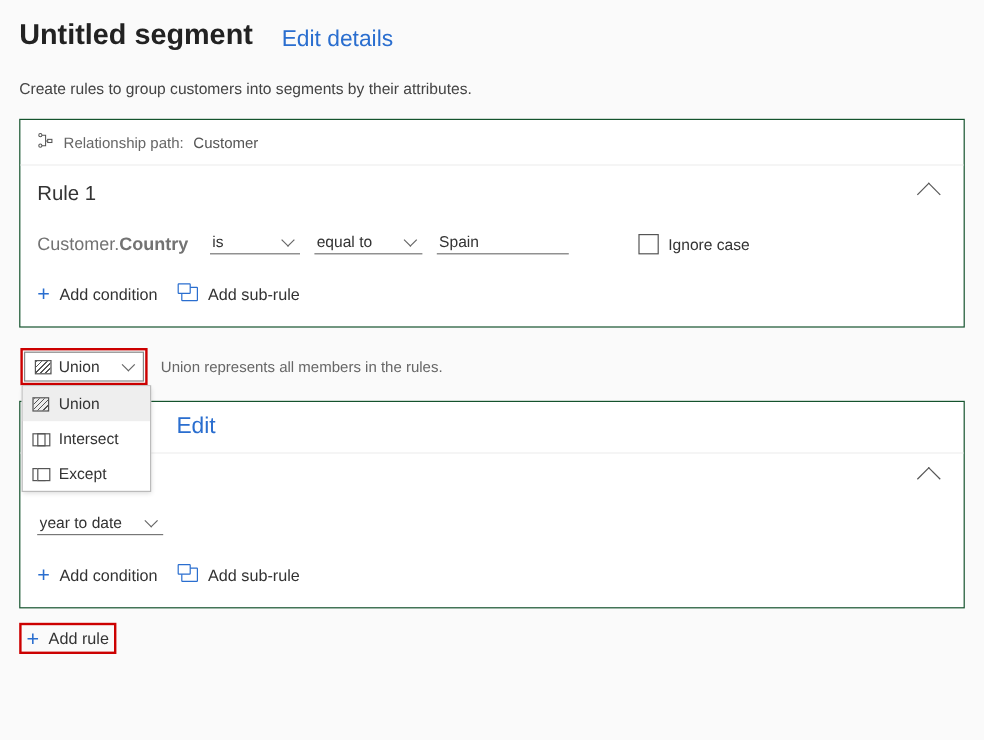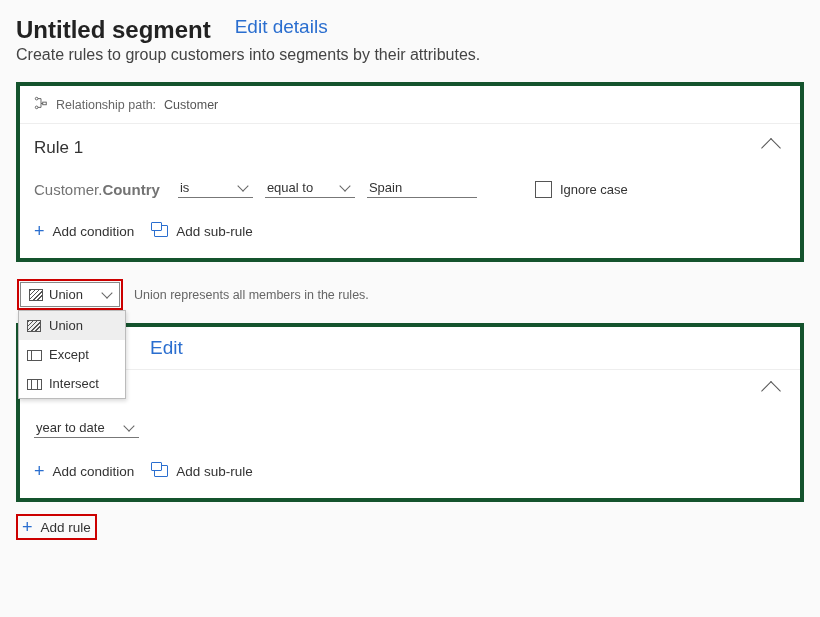--- a/index.html
+++ b/index.html
@@ -5,27 +5,27 @@
   * { box-sizing: border-box; }
   body {
     margin: 0;
     font-family: "Segoe UI", -apple-system, sans-serif;
     background: #fafafa;
     color: #333;
     font-size: 13px;
     padding: 16px;
     width: 820px;
   }
-  .title-row { display: flex; align-items: flex-start; gap: 24px; margin-bottom: 2px; }
+  .title-row { display: flex; align-items: flex-end; gap: 24px; margin-bottom: 22px; }
   .page-title { font-size: 24px; font-weight: 600; color: #222; margin: 0; }
   .link { color: #2a6ecf; font-size: 19px; cursor: pointer; }
-  .subtitle { color: #444; margin-bottom: 18px; font-size: 16px; }
+  .subtitle { color: #444; margin-bottom: 18px; font-size: 13px; }
   .rule-card {
     background: #fff;
-    border: 4px solid #14532d;
+    border: 1px solid #14532d;
     padding: 0;
     margin-bottom: 18px;
   }
   .rel-path {
     padding: 10px 14px;
     border-bottom: 1px solid #eee;
     display: flex; align-items: center; gap: 8px;
     font-size: 12.5px; color: #555;
   }
   .rel-path .lbl { color: #666; }
@@ -152,26 +152,26 @@
       <span class="set-icon"></span>
       <span>Union</span>
       <span class="caret2"></span>
     </div>
     <div class="dropdown">
       <div class="opt selected">
         <span class="set-icon"></span>
         <span>Union</span>
       </div>
       <div class="opt">
+        <span class="intersect-icon"></span>
+        <span>Intersect</span>
+      </div>
+      <div class="opt">
         <span class="except-icon"></span>
         <span>Except</span>
-      </div>
-      <div class="opt">
-        <span class="intersect-icon"></span>
-        <span>Intersect</span>
       </div>
     </div>
   </div>
   <span class="hint">Union represents all members in the rules.</span>
 </div>
 
 
 <div class="rule-card" style="margin-top: 4px;">
   <div class="rel-path" style="padding-left:120px;">
     <span class="link" style="margin-left:10px">Edit</span>

